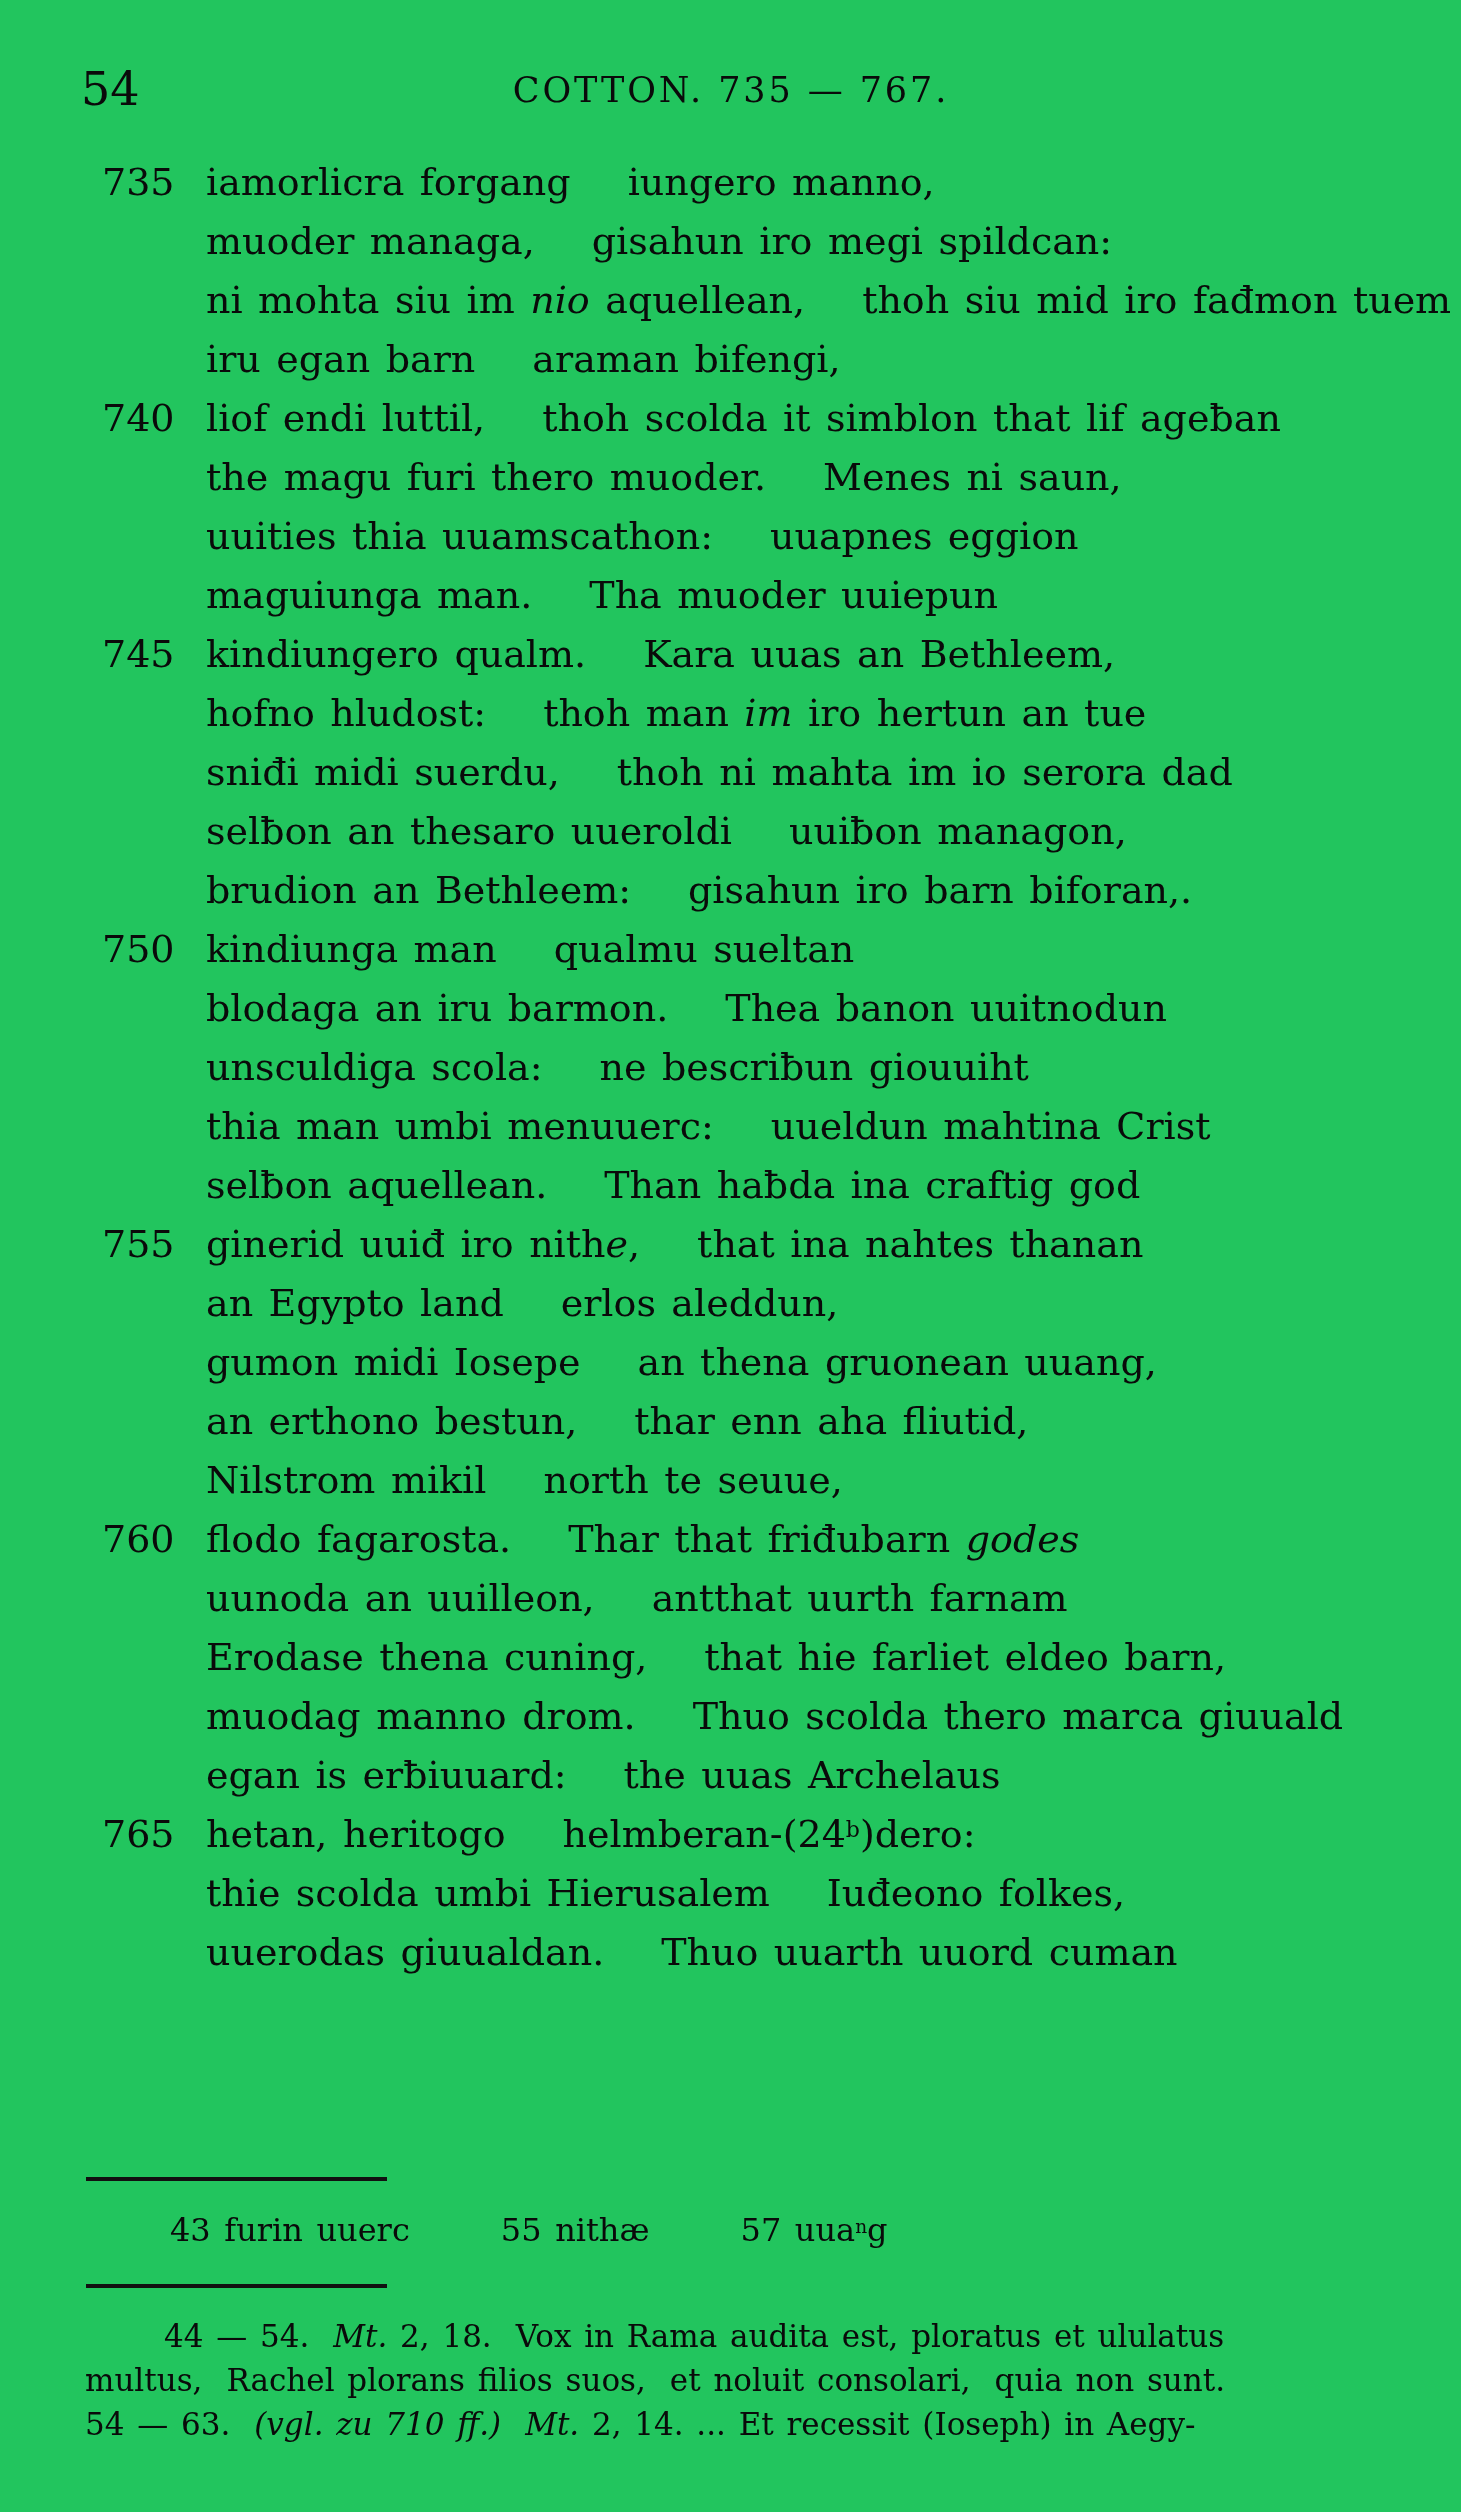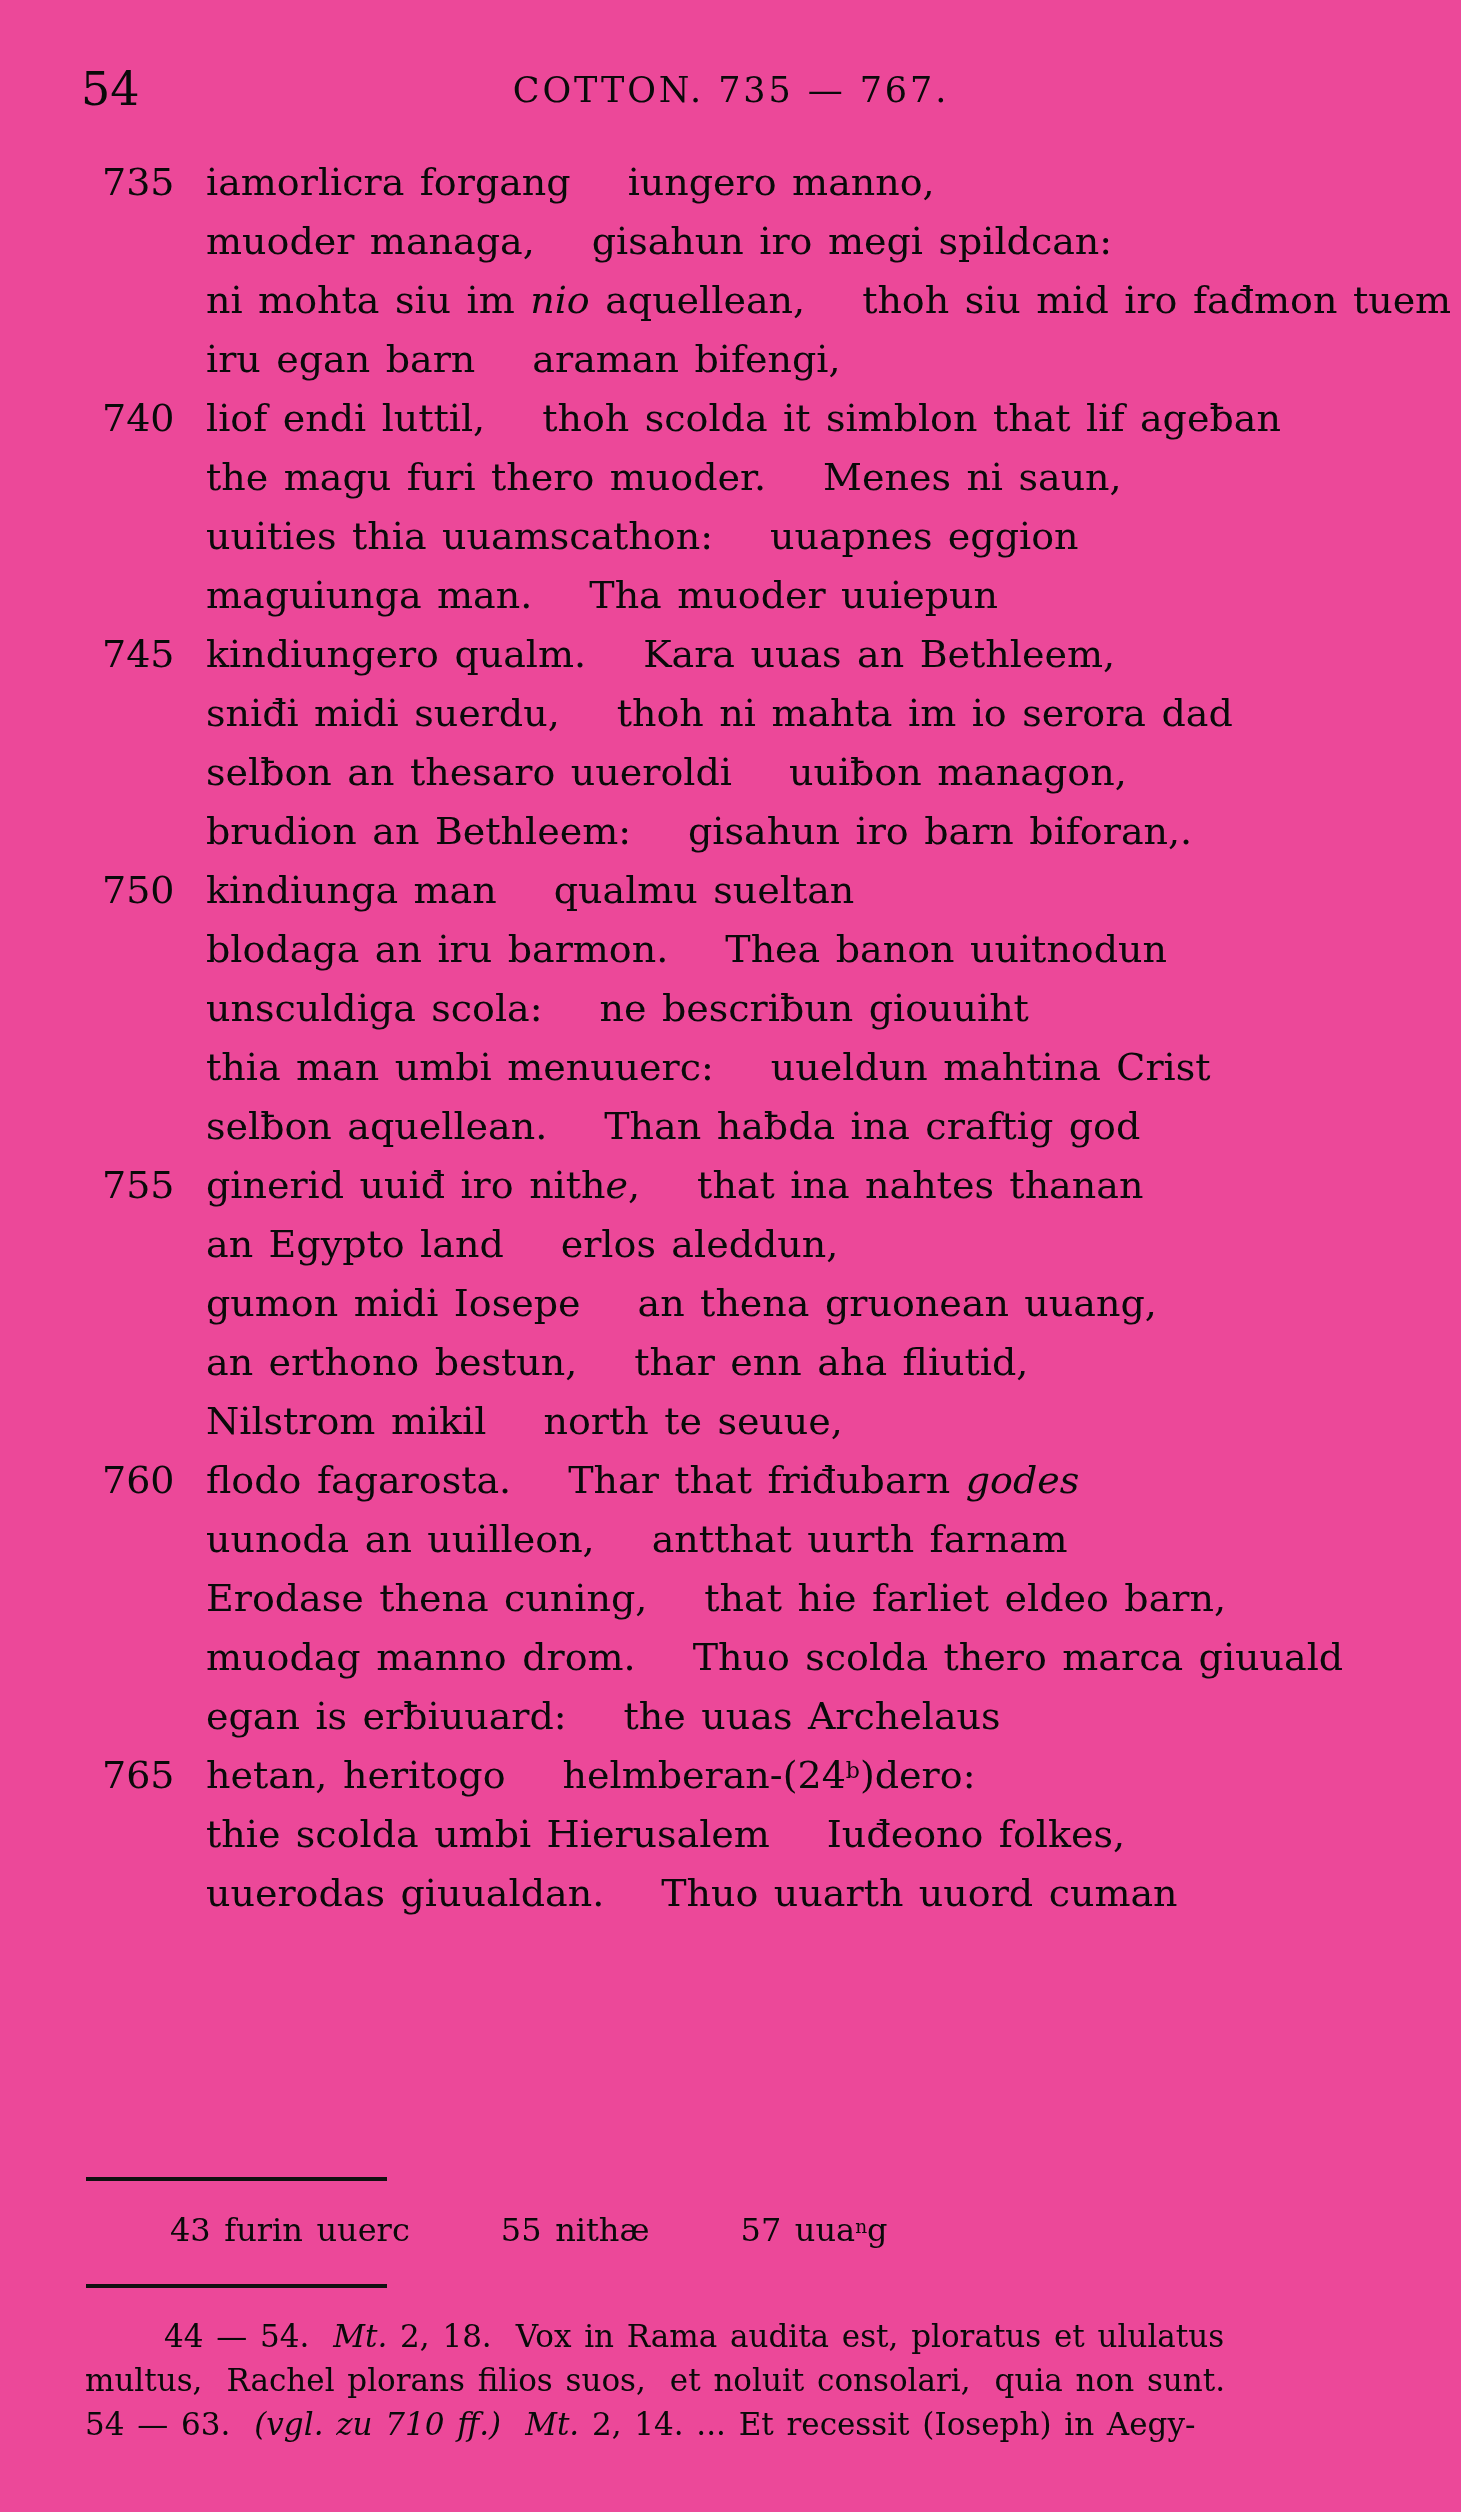--- a/index.html
+++ b/index.html
@@ -1,16 +1,16 @@
 <!DOCTYPE html>
 <html style="font-size:9px"><head>
 <meta charset="utf-8">
 <style>
   html,body{margin:0;padding:0;background:#ffffff;}
-  .page{position:relative;width:1462px;height:2512px;background:#ec4899;color:#0a0a0a;
+  .page{position:relative;width:1462px;height:2512px;background:#22c55e;color:#0a0a0a;
         font-family:"DejaVu Serif","Liberation Serif",serif;overflow:hidden;}
   .pagenum{position:absolute;left:81px;top:62px;font-size:46px;}
   .header{position:absolute;top:70px;left:731px;transform:translateX(-50%);
           font-size:35px;letter-spacing:2.9px;white-space:nowrap;}
   .poem{position:absolute;top:153px;left:0;width:1186px;}
   .vline{position:relative;height:59px;line-height:59px;padding-left:206px;
          font-size:38px;white-space:nowrap;word-spacing:3.4px;}
   .num{position:absolute;left:102px;top:0;}
   .gap{display:inline-block;width:57px;}
   .gapsm{display:inline-block;width:24px;}
@@ -35,20 +35,21 @@
   <div class="poem" id="poem">
       <div class="vline"><span class="num">735</span><span class="vtext"><span>iamorlicra forgang</span><span class="gap"></span><span>iungero manno,</span></span></div>
       <div class="vline"><span class="num"></span><span class="vtext"><span>muoder managa,</span><span class="gap"></span><span>gisahun iro megi spildcan:</span></span></div>
       <div class="vline"><span class="num"></span><span class="vtext"><span>ni mohta siu im </span><span class="it">nio</span><span> aquellean,</span><span class="gap"></span><span>thoh siu mid iro fađmon tuem</span></span></div>
       <div class="vline"><span class="num"></span><span class="vtext"><span>iru egan barn</span><span class="gap"></span><span>araman bifengi,</span></span></div>
       <div class="vline"><span class="num">740</span><span class="vtext"><span>liof endi luttil,</span><span class="gap"></span><span>thoh scolda it simblon that lif ageƀan</span></span></div>
       <div class="vline"><span class="num"></span><span class="vtext"><span>the magu furi thero muoder.</span><span class="gap"></span><span>Menes ni saun,</span></span></div>
       <div class="vline"><span class="num"></span><span class="vtext"><span>uuities thia uuamscathon:</span><span class="gap"></span><span>uuapnes eggion</span></span></div>
       <div class="vline"><span class="num"></span><span class="vtext"><span>maguiunga man.</span><span class="gap"></span><span>Tha muoder uuiepun</span></span></div>
       <div class="vline"><span class="num">745</span><span class="vtext"><span>kindiungero qualm.</span><span class="gap"></span><span>Kara uuas an Bethleem,</span></span></div>
+      <div class="vline"><span class="num"></span><span class="vtext"><span>hofno hludost:</span><span class="gap"></span><span>thoh man </span><span class="it">im</span><span> iro hertun an tue</span></span></div>
       <div class="vline"><span class="num"></span><span class="vtext"><span>sniđi midi suerdu,</span><span class="gap"></span><span>thoh ni mahta im io serora dad</span></span></div>
       <div class="vline"><span class="num"></span><span class="vtext"><span>selƀon an thesaro uueroldi</span><span class="gap"></span><span>uuiƀon managon,</span></span></div>
       <div class="vline"><span class="num"></span><span class="vtext"><span>brudion an Bethleem:</span><span class="gap"></span><span>gisahun iro barn biforan,.</span></span></div>
       <div class="vline"><span class="num">750</span><span class="vtext"><span>kindiunga man</span><span class="gap"></span><span>qualmu sueltan</span></span></div>
       <div class="vline"><span class="num"></span><span class="vtext"><span>blodaga an iru barmon.</span><span class="gap"></span><span>Thea banon uuitnodun</span></span></div>
       <div class="vline"><span class="num"></span><span class="vtext"><span>unsculdiga scola:</span><span class="gap"></span><span>ne bescriƀun giouuiht</span></span></div>
       <div class="vline"><span class="num"></span><span class="vtext"><span>thia man umbi menuuerc:</span><span class="gap"></span><span>uueldun mahtina Crist</span></span></div>
       <div class="vline"><span class="num"></span><span class="vtext"><span>selƀon aquellean.</span><span class="gap"></span><span>Than haƀda ina craftig god</span></span></div>
       <div class="vline"><span class="num">755</span><span class="vtext"><span>ginerid uuiđ iro nith</span><span class="it">e</span><span>,</span><span class="gap"></span><span>that ina nahtes thanan</span></span></div>
       <div class="vline"><span class="num"></span><span class="vtext"><span>an Egypto land</span><span class="gap"></span><span>erlos aleddun,</span></span></div>

